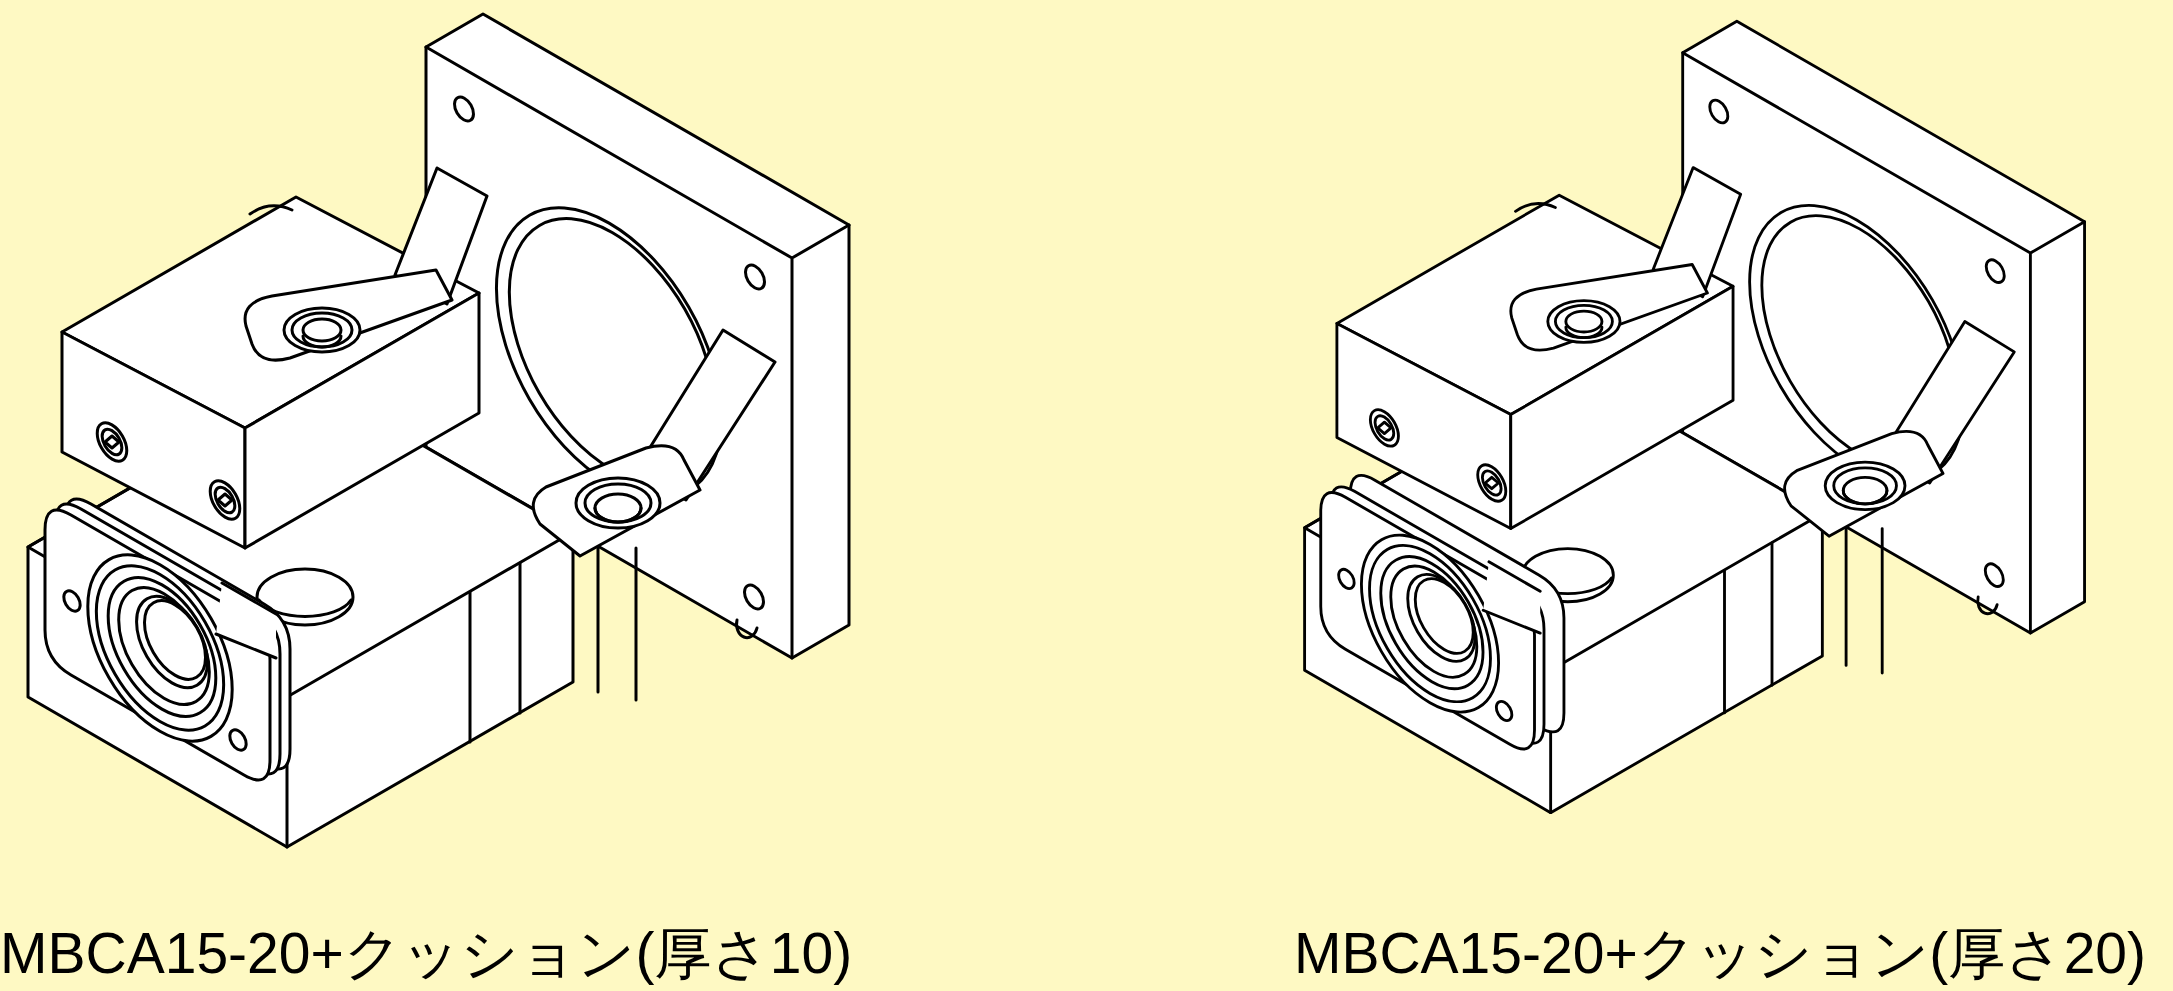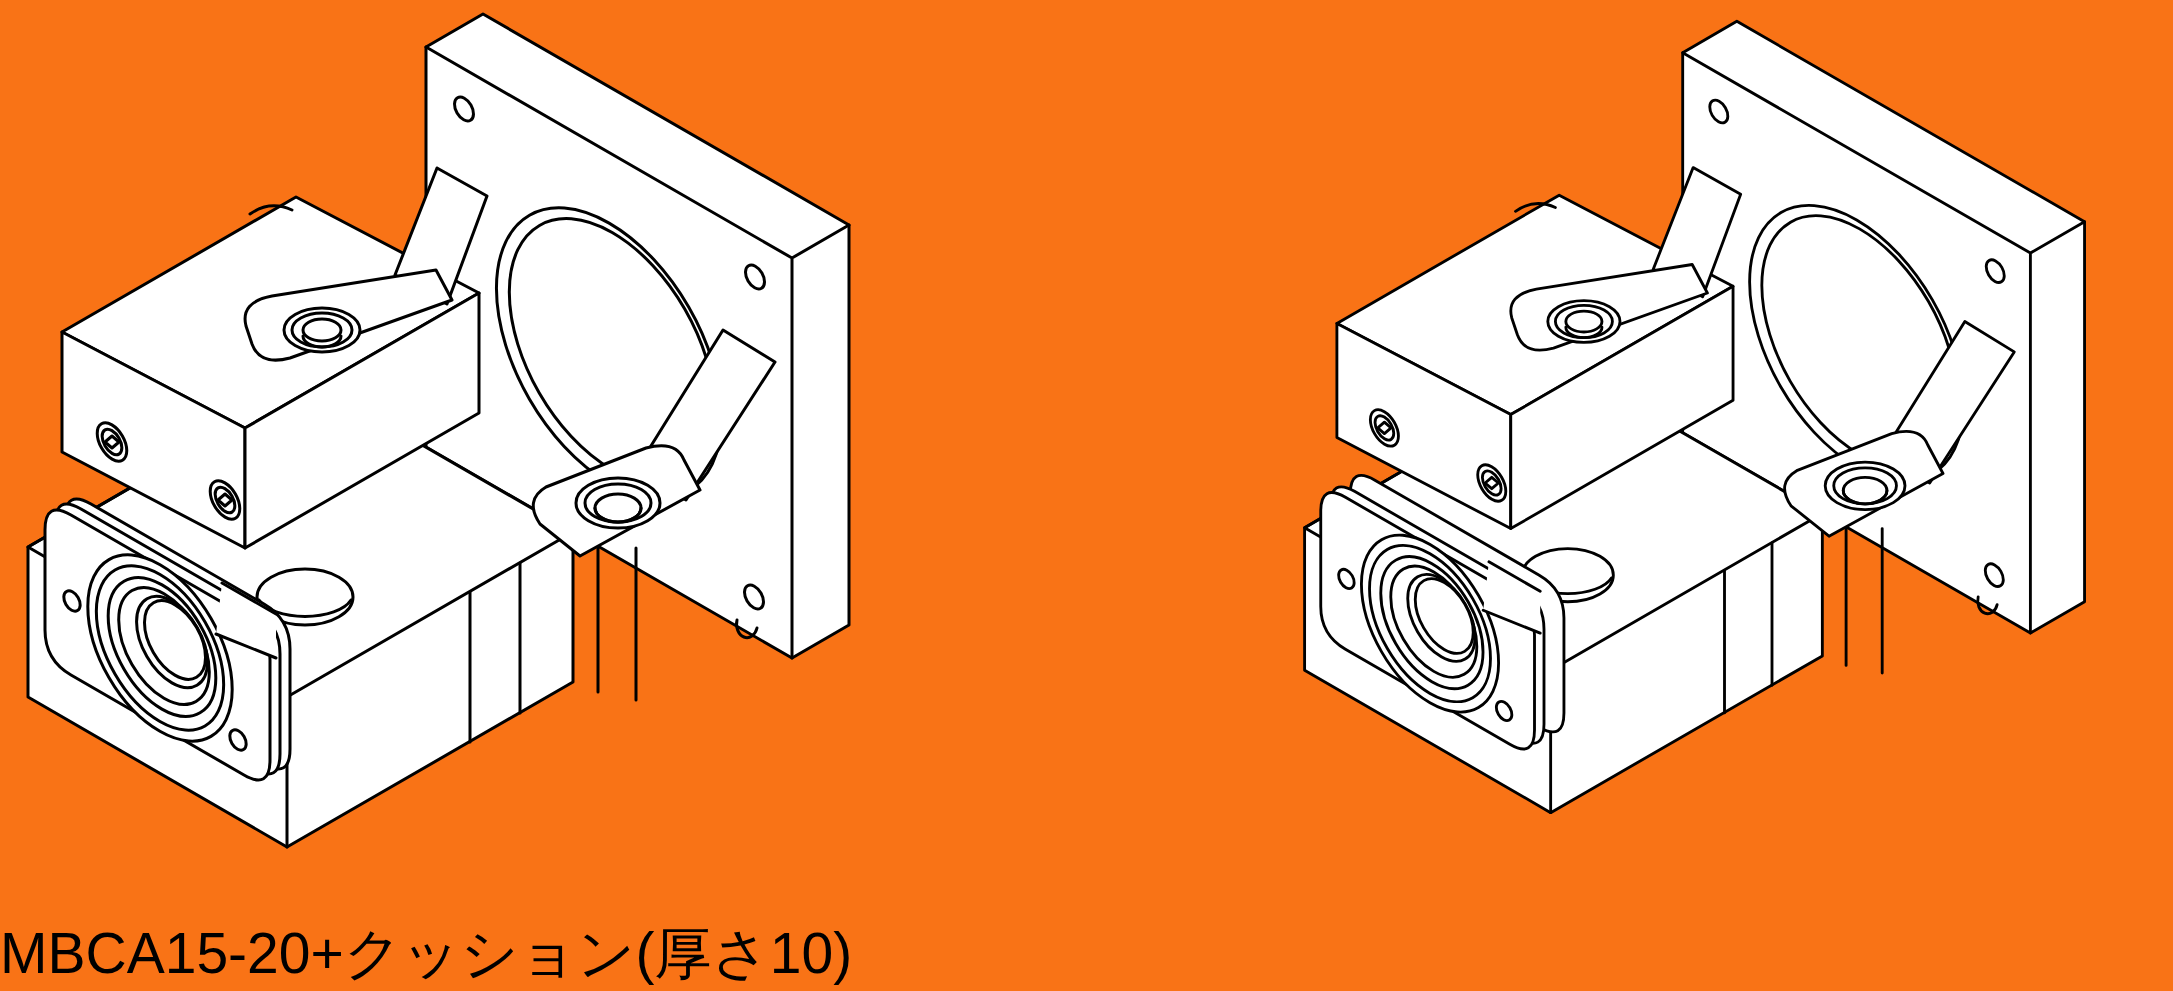--- a/index.html
+++ b/index.html
@@ -1,16 +1,16 @@
 <!DOCTYPE html>
 <html><head>
 <meta charset="utf-8">
 <style>
   html,body{margin:0;padding:0;background:#ffffff;}
-  .canvas{position:relative;width:2173px;height:991px;background:#f97316;overflow:hidden;
+  .canvas{position:relative;width:2173px;height:991px;background:#fef9c3;overflow:hidden;
           font-family:"Liberation Sans","DejaVu Sans",sans-serif;}
   svg{position:absolute;left:0;top:0;}
   .s  {fill:#ffffff;stroke:#000000;stroke-width:3;stroke-linejoin:round;stroke-linecap:round;}
   .ln {fill:none;stroke:#000000;stroke-width:3;stroke-linejoin:round;stroke-linecap:round;}
   .caption{position:absolute;top:916px;height:75px;line-height:75px;text-align:center;
            font-size:57px;color:#000;white-space:nowrap;}
   .cap-left{left:0;width:845px;}
   .cap-right{left:1290px;width:860px;}
 </style>
 </head>
@@ -112,14 +112,15 @@
     </g>
 
     <g transform="translate(1278,8) scale(0.95)">
       <use href="#art-back"></use>
       <use href="#hs" transform="translate(31,-18)"></use>
       <use href="#art-front"></use>
     </g>
   </svg>
 
   <div class="caption cap-left">MBCA15-20+クッション(厚さ10)</div>
+  <div class="caption cap-right">MBCA15-20+クッション(厚さ20)</div>
 
 </div>
 
 </body></html>

